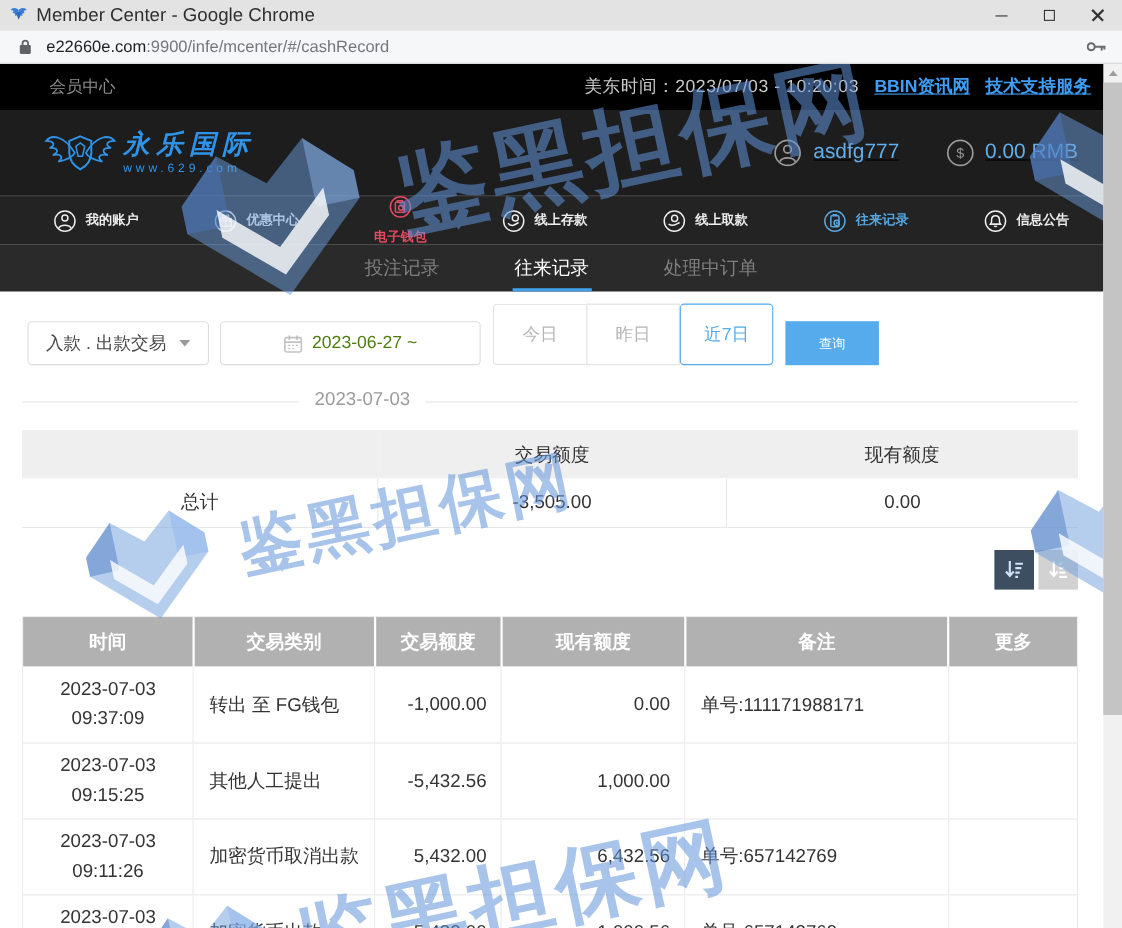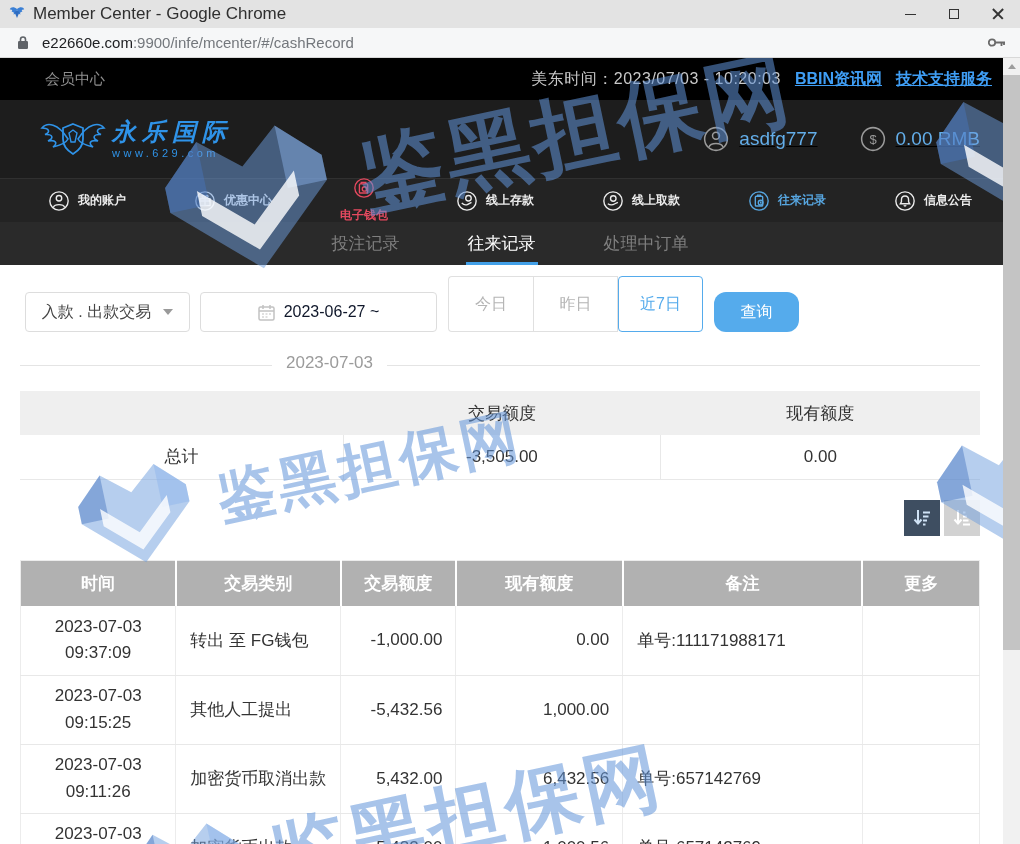--- a/index.html
+++ b/index.html
@@ -49,26 +49,26 @@
   .subnav-item { display:flex; align-items:center; color:#7f7f7f; font-size:17px; cursor:pointer; position:relative; padding:0 2px; }
   .subnav-item.active { color:#fff; }
   .subnav-item.active::after { content:""; position:absolute; left:0; right:0; bottom:0; height:3px; background:#42a0e8; }
 
   
   .content { position:relative; width:960px; margin:0 auto 0 20px; }
   .filters { display:flex; align-items:flex-end; margin-top:11px; margin-left:5px; }
   .ctl { height:40px; border:1px solid #ddd; border-radius:4px; background:#fff; display:flex; align-items:center; justify-content:center; font-size:16px; cursor:pointer; }
   .type-select { width:165px; color:#444; gap:12px; justify-content:center; }
   .caret { width:0; height:0; border-left:5px solid transparent; border-right:5px solid transparent; border-top:6px solid #9a9a9a; }
-  .datepicker { width:237px; margin-left:10px; color:#0f172a; gap:9px; }
+  .datepicker { width:237px; margin-left:10px; color:#4d7c0f; gap:9px; }
   .quick-group { display:flex; margin-left:11px; }
   .quick-btn { width:85px; height:56px; border:1px solid #e0e0e0; background:#fff; color:#b5b5b5; font-size:16px; display:flex; align-items:center; justify-content:center; cursor:pointer; }
   .quick-btn:first-child { border-radius:4px 0 0 4px; border-right:none; }
   .quick-btn.active { border:1px solid #55abec; color:#55abec; border-radius:4px; }
-  .search-btn { width:85px; height:40px; margin-left:11px; background:#55abec; color:#fff; font-size:16px; border:none; border-radius:12px; display:flex; align-items:center; justify-content:center; cursor:pointer; }
+  .search-btn { width:85px; height:40px; margin-left:11px; background:#55abec; color:#fff; font-size:12px; border:none; border-radius:0; display:flex; align-items:center; justify-content:center; cursor:pointer; }
 
   .dategroup { position:relative; margin-top:21px; height:26px; }
   .dategroup::before { content:""; position:absolute; left:0; right:0; top:12px; height:1px; background:#e4e4e4; }
   .dategroup span { position:relative; background:#fff; padding:0 14px; margin-left:252px; color:#9b9b9b; font-size:17px; }
 
   table { border-collapse:collapse; width:960px; table-layout:fixed; }
   .summary { margin-top:12px; }
   .summary thead td { background:#efefef; height:44px; text-align:center; font-size:17px; color:#333; }
   .summary tbody td { height:44px; text-align:center; font-size:17px; color:#333; background:#fff; border-bottom:1px solid #e8e8e8; }
   .summary tbody td + td { border-left:1px solid #e8e8e8; }

